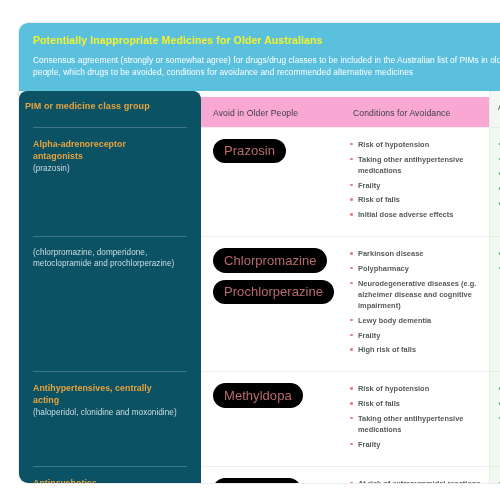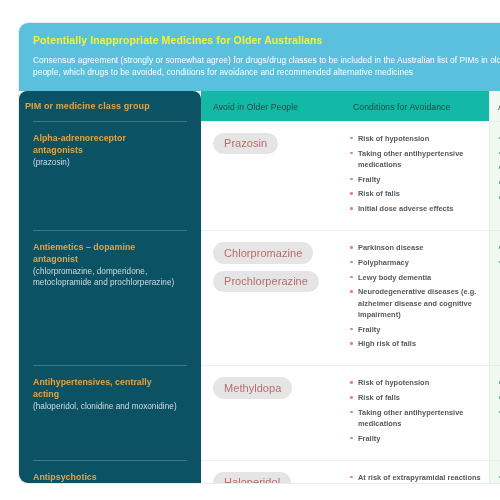--- a/index.html
+++ b/index.html
@@ -79,22 +79,23 @@
     border-top-right-radius: 8px;
     padding: 10px 14px 9px 6px;
   }
   .head .col-pim .h-text {
     color: #e8a33d;
     font-size: 9px;
     font-weight: 600;
     letter-spacing: .1px;
   }
   .head .col-avoid, .head .col-cond {
-    background: #14b8a6;
+    background: #f9a8d4;
     padding: 11px 10px 9px 12px;
+    margin-top: 6px;
   }
   .head .col-alt {
     background: #f1f8f1;
     padding: 11px 0 9px 8px;
     border-left: 1px solid #e4efe4;
   }
   .head .h-dark {
     color: #3c4043;
     font-size: 8.6px;
     font-weight: 500;
@@ -148,23 +149,23 @@
   .body-row .col-alt {
     background: #f1f8f1;
     padding: 11px 0 12px 8px;
     border-top: 1px solid #e4efe4;
     border-left: 1px solid #e4efe4;
   }
 
   
   .pill {
     display: inline-block;
-    background: #e5e5e5;
+    background: #000000;
     color: #b96b6b;
-    font-size: 11px;
+    font-size: 13px;
     letter-spacing: .05px;
     padding: 4.5px 11px 5px 11px;
     border-radius: 20px;
     margin-bottom: 7px;
     white-space: nowrap;
   }
 
   
   ul.blist { list-style: none; }
   ul.blist li {
@@ -245,33 +246,32 @@
             <li>Angiotensin receptor blockers (e.g. irbesartan, candesartan)</li>
             <li>Calcium channel blockers (e.g. amlodipine, felodipine)</li>
             <li>Silodosin</li>
             <li>Tamsulosin</li>
           </ul>
         </div>
       </div>
 
       <div class="row body-row">
         <div class="col-pim">
-          <div class="pim-name">Antiemetics – dopamine antagonist</div>
           <div class="pim-sub">(chlorpromazine, domperidone, metoclopramide and prochlorperazine)</div>
         </div>
         <div class="col-avoid">
           <div class="pill">Chlorpromazine</div>
           <div class="pill">Prochlorperazine</div>
         </div>
         <div class="col-cond">
           <ul class="blist cond-list">
             <li>Parkinson disease</li>
             <li>Polypharmacy</li>
+            <li>Neurodegenerative diseases (e.g. alzheimer disease and cognitive impairment)</li>
             <li>Lewy body dementia</li>
-            <li>Neurodegenerative diseases (e.g. alzheimer disease and cognitive impairment)</li>
             <li>Frailty</li>
             <li>High risk of falls</li>
           </ul>
         </div>
         <div class="col-alt">
           <ul class="blist alt-list">
             <li>Ondansetron</li>
             <li>Domperidone</li>
           </ul>
         </div>

